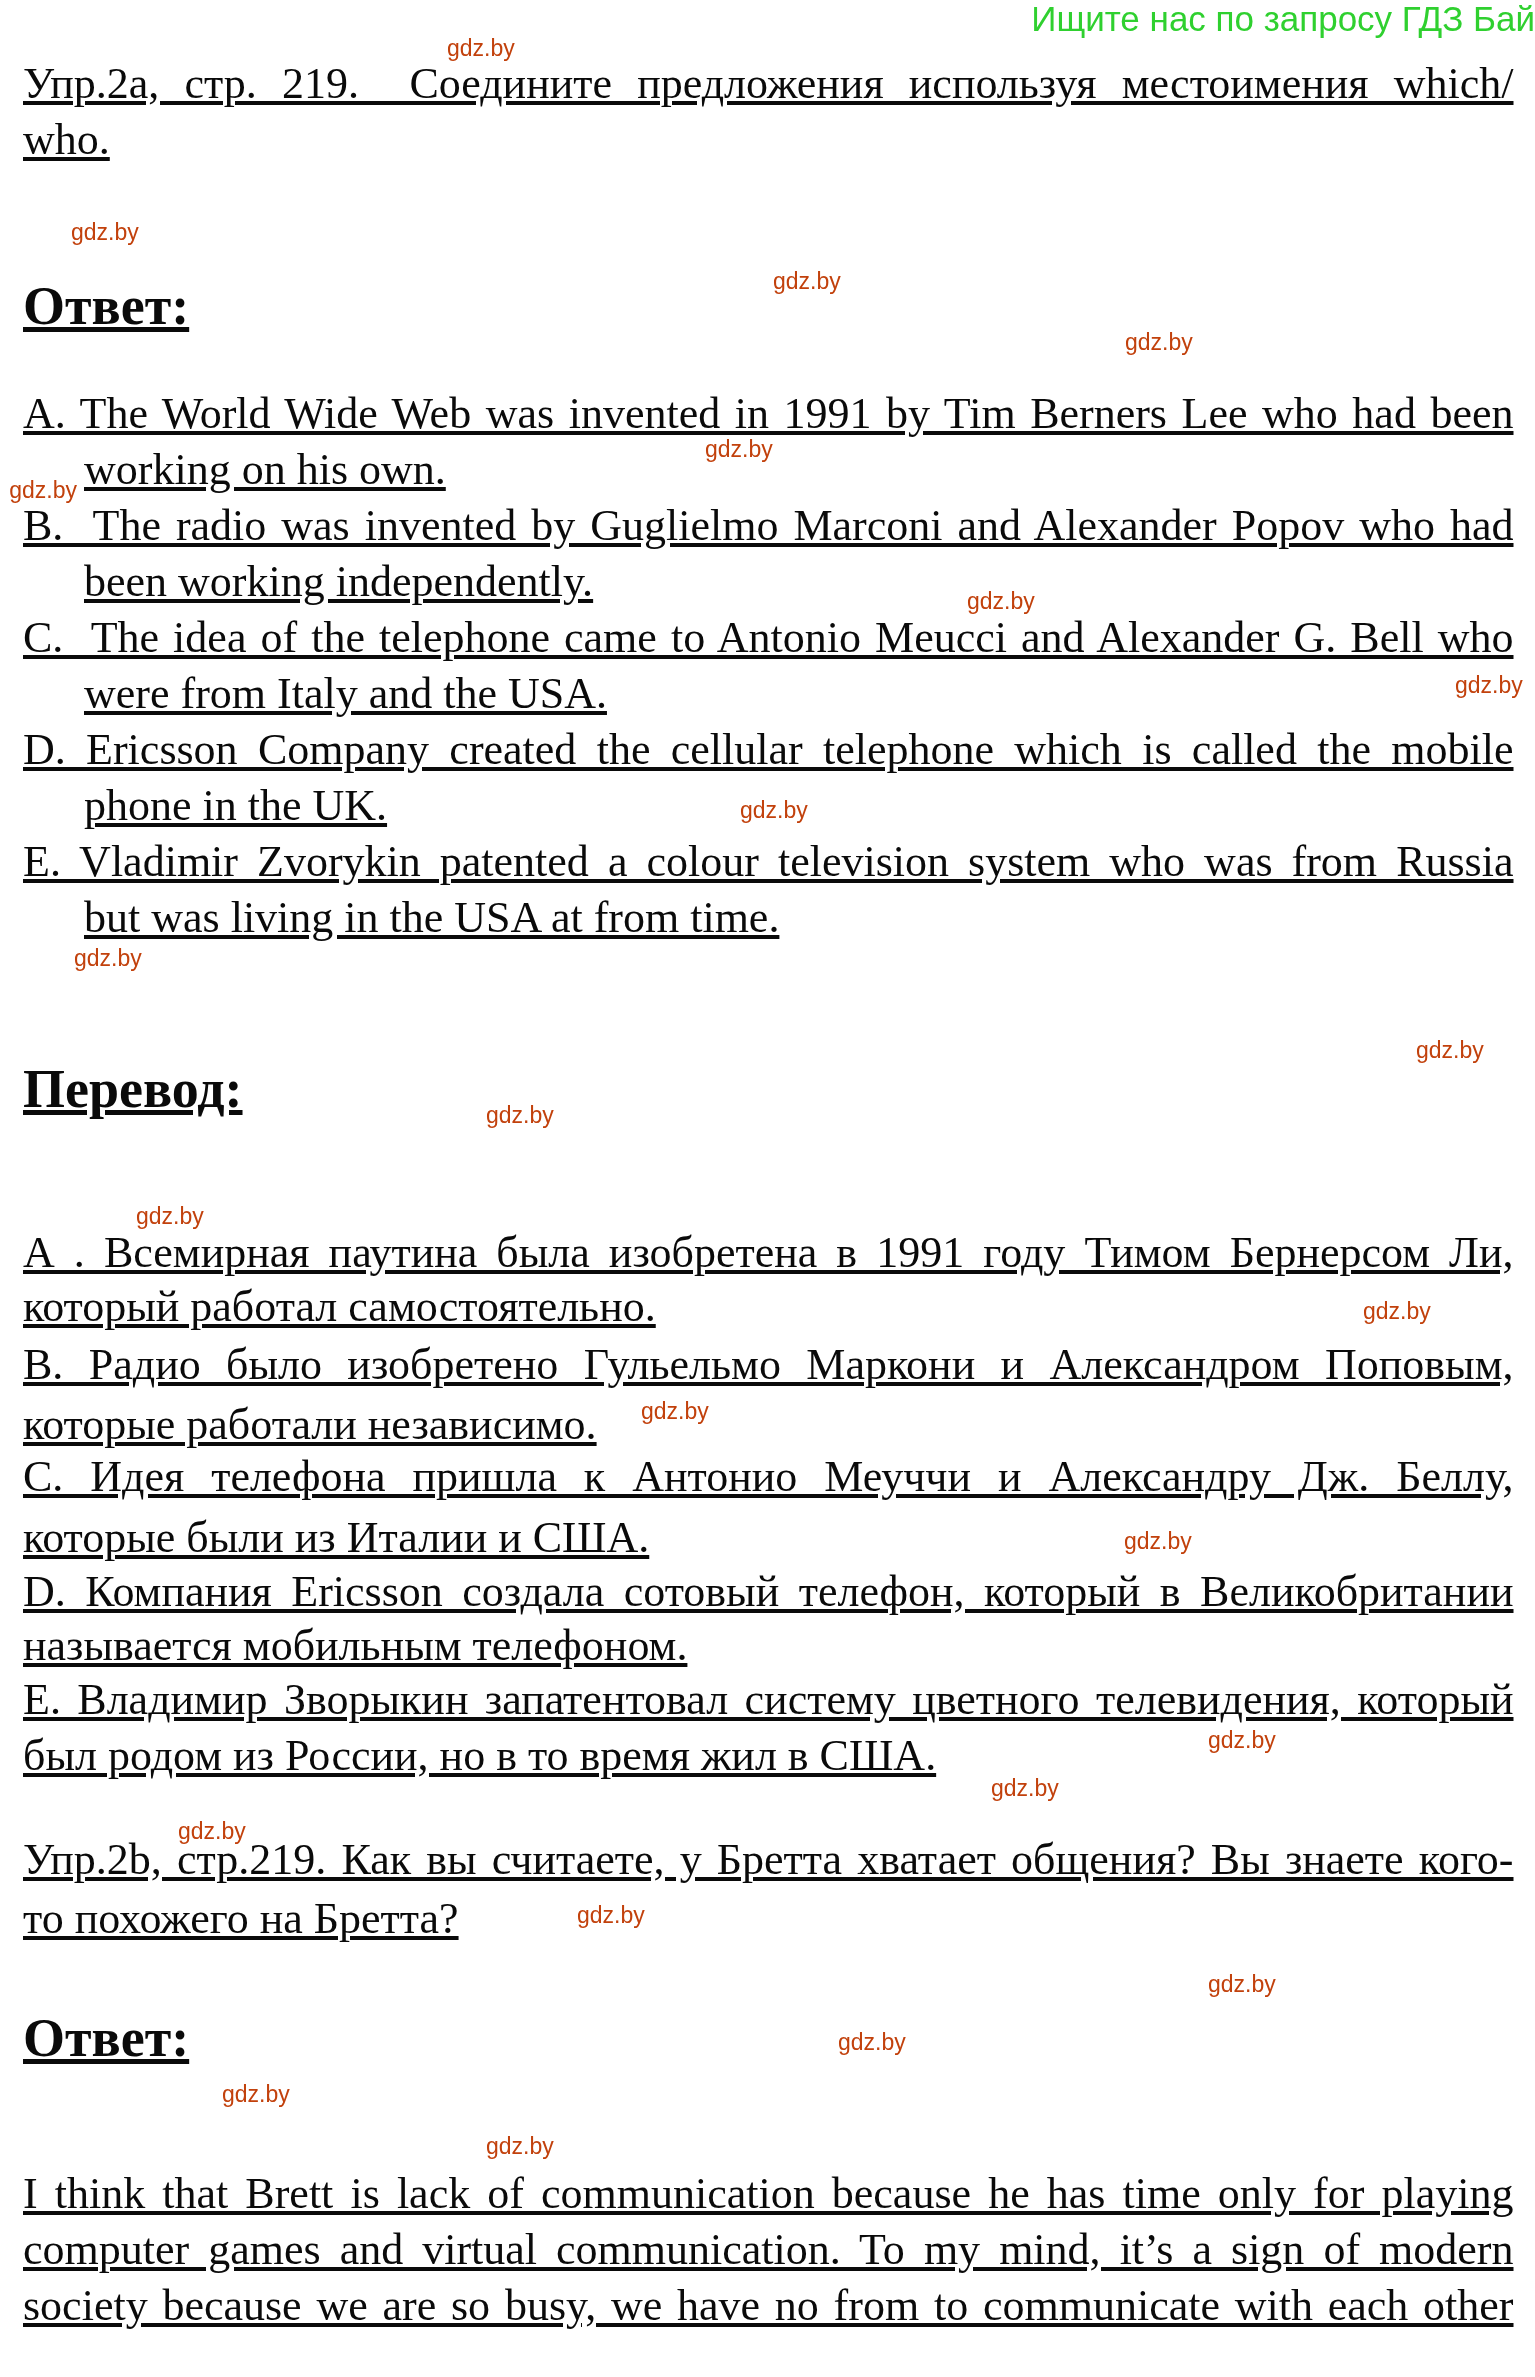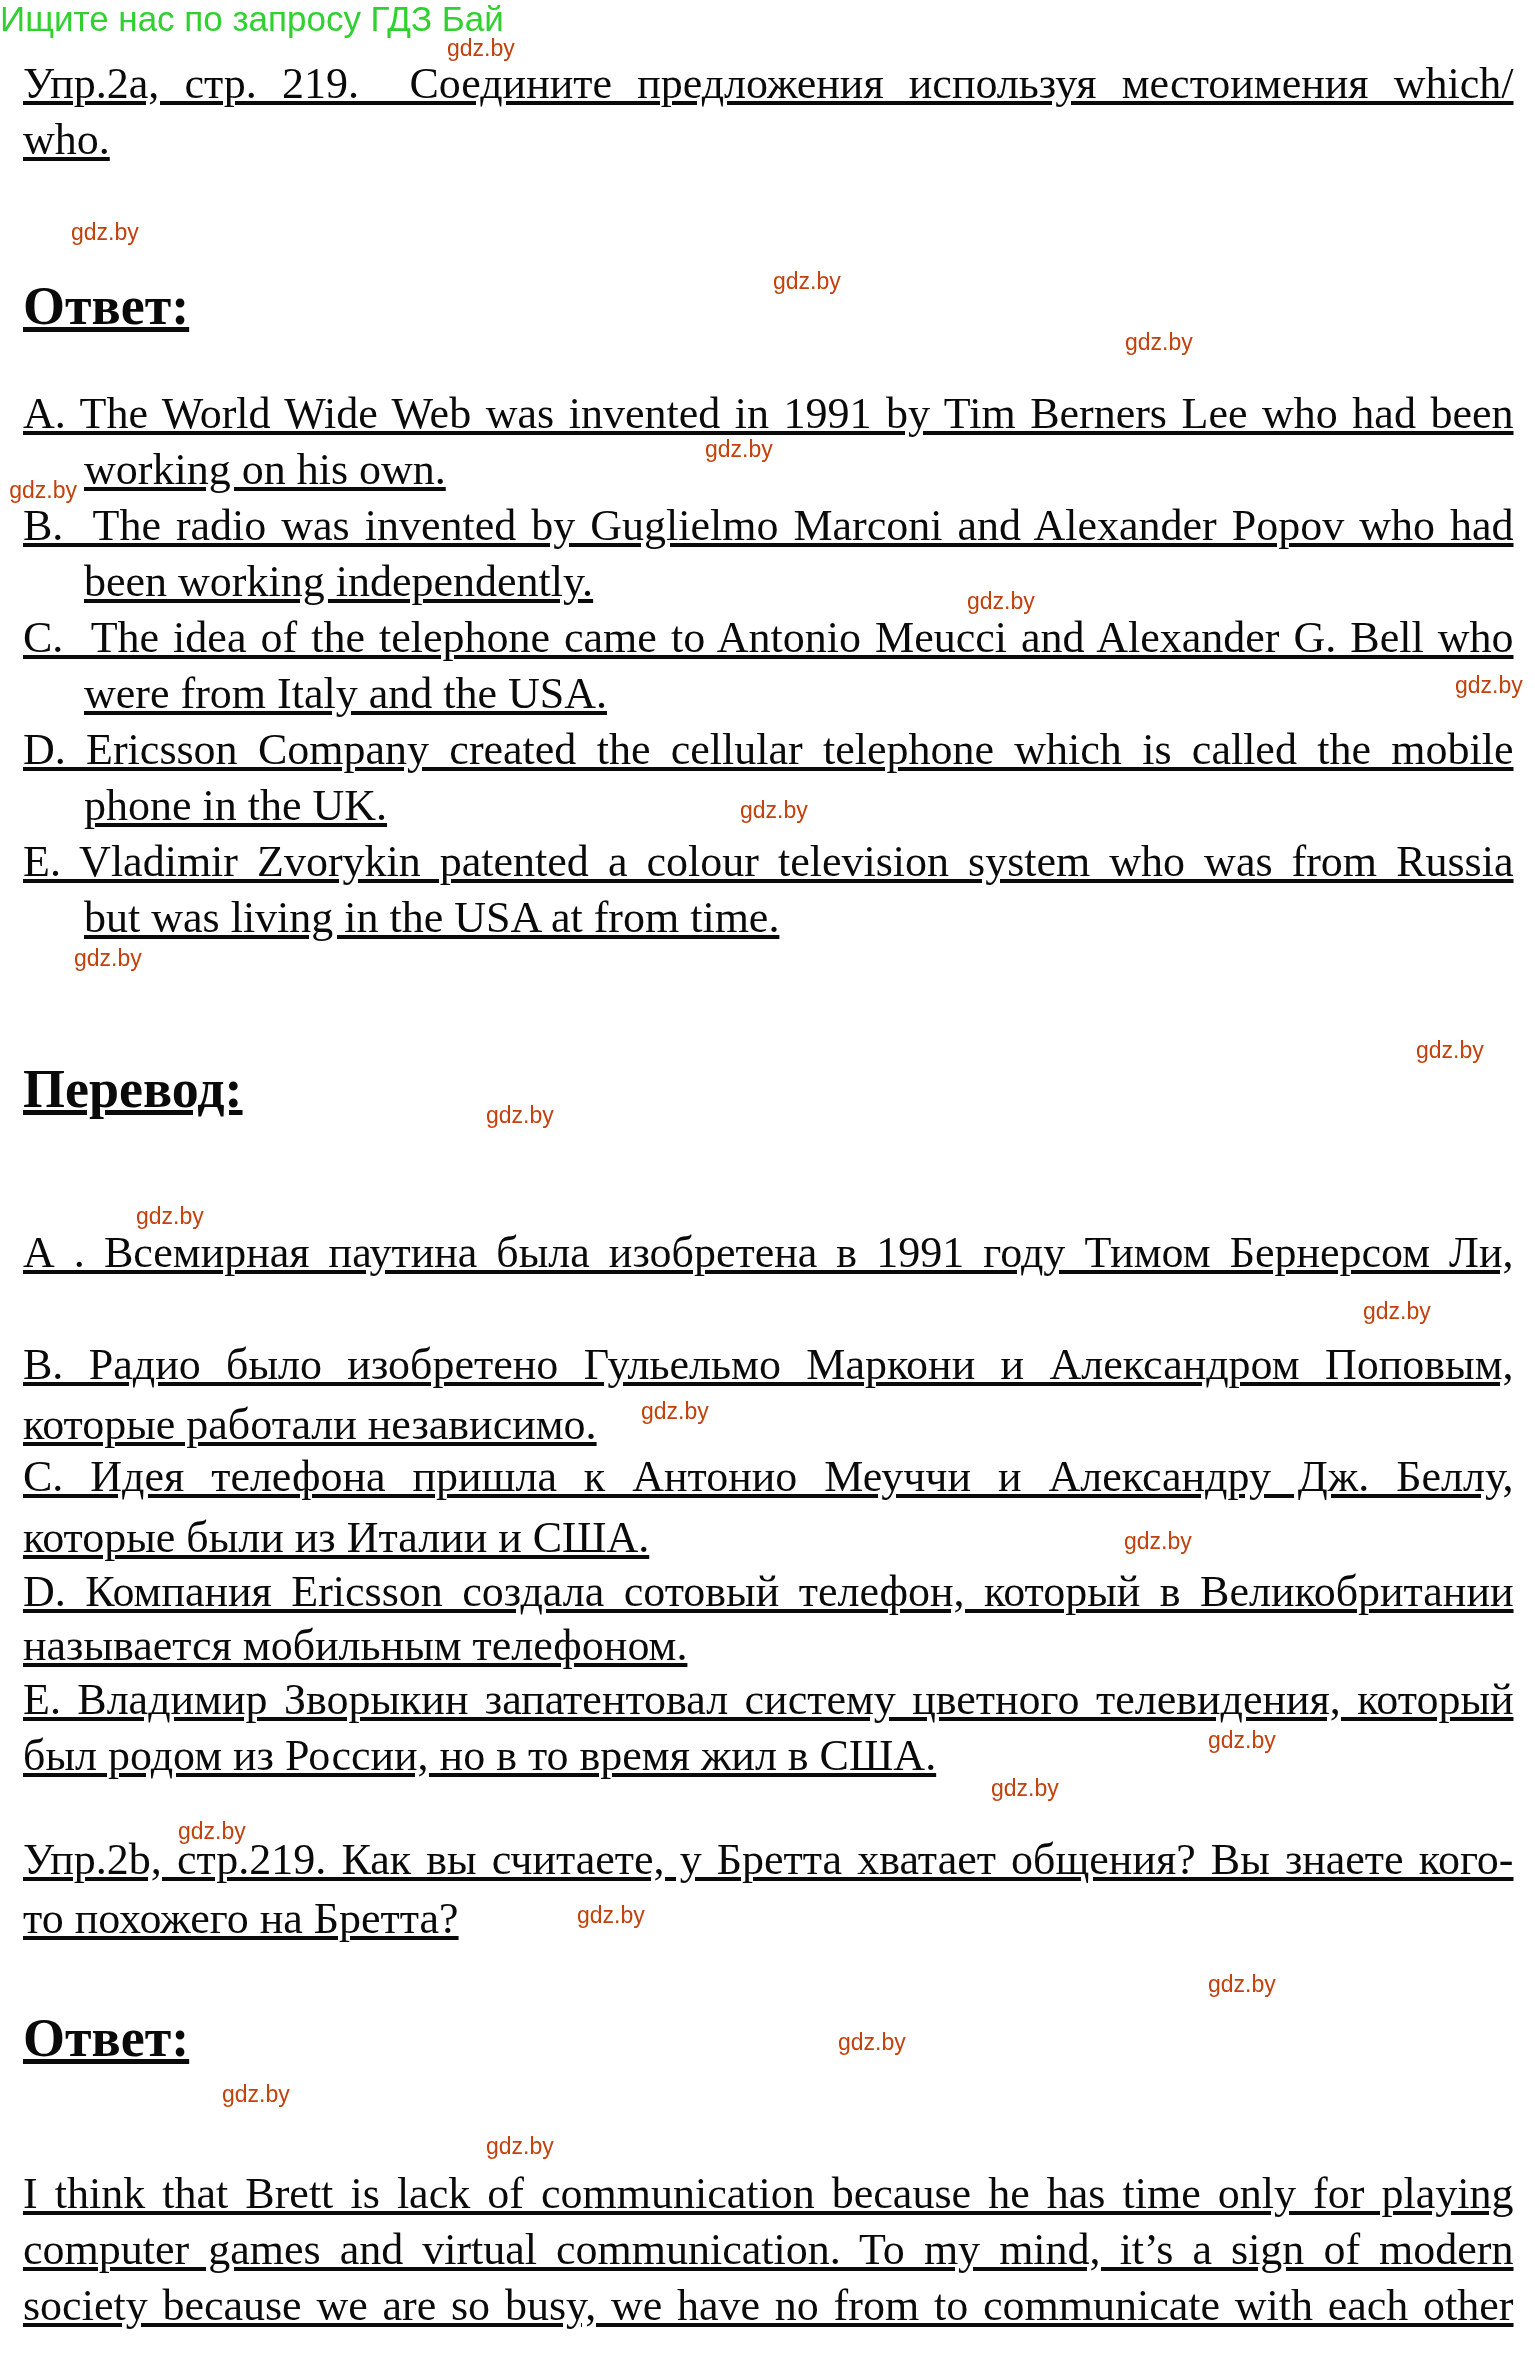--- a/index.html
+++ b/index.html
@@ -1,18 +1,18 @@
 <!DOCTYPE html>
 <html style="font-size:12.3px"><head>
 <meta charset="utf-8">
 <style>
   html,body{margin:0;padding:0;background:#ffffff;}
   .page{position:relative;width:1535px;height:2377px;background:#ffffff;overflow:hidden;
         font-family:"Liberation Serif","DejaVu Serif",serif;color:#0a0a0a;}
-  .banner{position:absolute;top:0.8px;left:0;right:0;text-align:left;
+  .banner{position:absolute;top:0.8px;left:0;right:0;text-align:right;
           font-family:"Liberation Sans","DejaVu Sans",sans-serif;
           font-size:35px;line-height:1;color:#2fd02f;}
   .footerline{position:absolute;left:0;right:0;text-align:center;
           font-family:"Liberation Sans","DejaVu Sans",sans-serif;
           font-size:32px;line-height:1;color:#4b0c93;word-spacing:7.7px;}
   .ln{position:absolute;font-size:44px;line-height:1;white-space:pre-wrap;text-decoration:underline;}
   .j{left:23px;right:21.5px;text-align:justify;text-align-last:justify;}
   .c30{left:23px;}
   .c110{left:84px;}
   .b{left:23px;font-size:54px;font-weight:bold;}
@@ -37,20 +37,21 @@
   <div class="ln j" style="top:616px">C.&nbsp; The idea of the telephone came to Antonio Meucci and Alexander G. Bell who</div>
   <div class="ln c110" style="top:672px">were from Italy and the USA.</div>
   <div class="ln j" style="top:728px">D. Ericsson Company created the cellular telephone which is called the mobile</div>
   <div class="ln c110" style="top:784px">phone in the UK.</div>
   <div class="ln j" style="top:840px">E. Vladimir Zvorykin patented a colour television system who was from Russia</div>
   <div class="ln c110" style="top:896px">but was living in the USA at from time.</div>
 
   <div class="ln b" style="top:1062px">Перевод:</div>
 
   <div class="ln j" style="top:1231px">А&nbsp;. Всемирная паутина была изобретена в 1991 году Тимом Бернерсом Ли,</div>
+  <div class="ln c30" style="top:1285px">который работал самостоятельно.</div>
   <div class="ln j" style="top:1343px">В. Радио было изобретено Гульельмо Маркони и Александром Поповым,</div>
   <div class="ln c30" style="top:1403px">которые работали независимо.</div>
   <div class="ln j" style="top:1455px">С. Идея телефона пришла к Антонио Меуччи и Александру Дж. Беллу,</div>
   <div class="ln c30" style="top:1516px">которые были из Италии и США.</div>
   <div class="ln j" style="top:1570px">D. Компания Ericsson создала сотовый телефон, который в Великобритании</div>
   <div class="ln c30" style="top:1624px">называется мобильным телефоном.</div>
   <div class="ln j" style="top:1678px">Е. Владимир Зворыкин запатентовал систему цветного телевидения, который</div>
   <div class="ln c30" style="top:1734px">был родом из России, но в то время жил в США.</div>
 
   <div class="ln j" style="top:1838px">Упр.2b, стр.219. Как вы считаете, у Бретта хватает общения? Вы знаете кого-</div>

